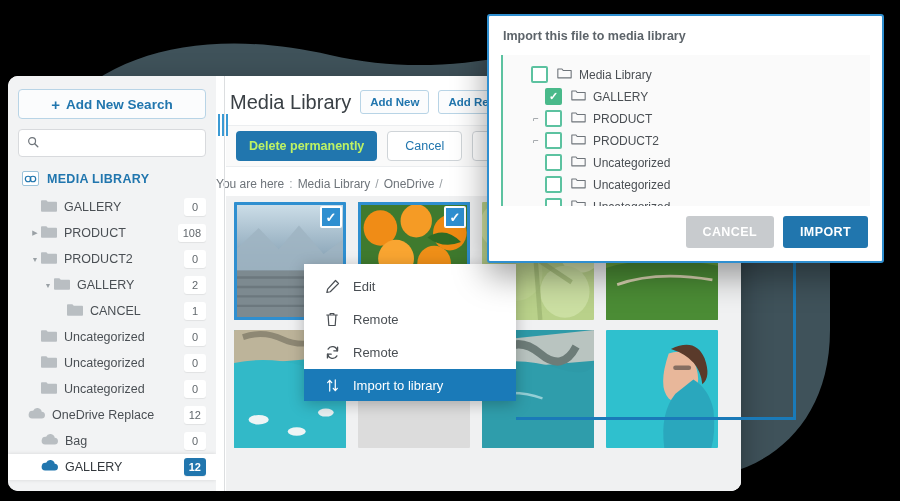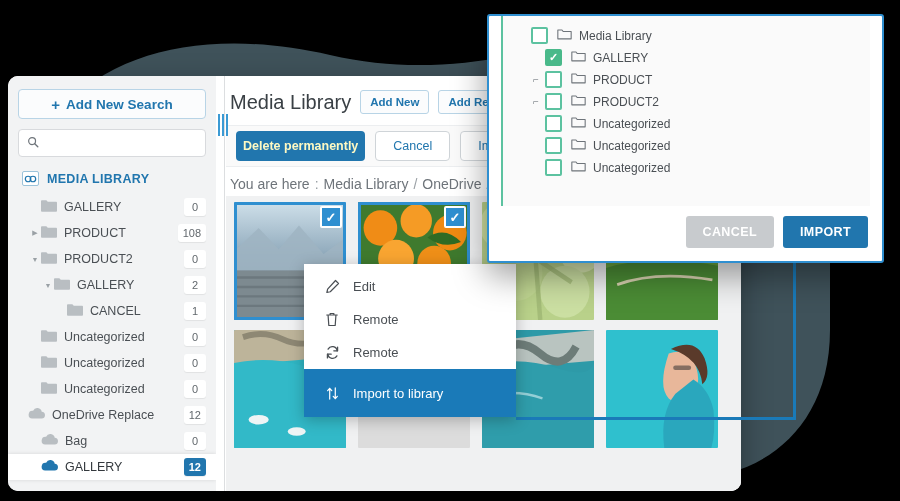--- a/index.html
+++ b/index.html
@@ -90,29 +90,29 @@
     border:1px solid #b8d4e6; border-radius:3px; background:#fbfcfd;
     color:#2176ae; font-size:11.5px; font-weight:bold;
     padding:5px 9px; white-space:nowrap; cursor:pointer;
   }
   .toolbar {
     margin:11px 0 0 10px; background:#fafafa; border:1px solid #eceef0;
     border-left:0; height:42px; display:flex; align-items:center;
     gap:10px; padding:0 10px;
   }
   .btn-primary {
-    background:#2176ae; color:#fef9c3; border-radius:4px; font-size:12.5px;
-    font-weight:bold; padding:8px 7px; cursor:pointer; white-space:nowrap;
+    background:#2176ae; color:#bef264; border-radius:4px; font-size:12.5px;
+    font-weight:bold; padding:8px 13px; cursor:pointer; white-space:nowrap;
   }
   .btn-ghost {
     background:#fff; border:1px solid #cfd4d8; border-radius:4px;
     color:#2176ae; font-size:12.5px; padding:7px 17px; cursor:pointer;
   }
   .crumb {
-    margin-left:14px; margin-top:6px; font-size:14px; color:#6e747a;
+    margin-top:6px; font-size:12px; color:#6e747a;
     height:22px; display:flex; align-items:center; gap:5px; white-space:nowrap;
   }
   .crumb .sep { color:#9aa0a5; }
 
   
   .grid {
     position:absolute; left:10px; top:120px; right:0; bottom:0;
     background:#f0f1f2; padding:8px 0 0 2px;
   }
   .thumb { position:absolute; border-radius:1px; overflow:hidden; }
@@ -127,21 +127,21 @@
 
   
   .ctxmenu {
     position:absolute; left:304px; top:264px; width:212px; background:#fff;
     z-index:20; box-shadow:0 3px 14px rgba(0,0,0,.25); padding:6px 0 0 0;
   }
   .ctxitem {
     display:flex; align-items:center; gap:13px; height:33px;
     padding:0 0 0 20px; font-size:13px; color:#4a4f54; cursor:pointer;
   }
-  .ctxitem.hl { background:#1a7ab8; color:#fff; height:48px; }
+  .ctxitem.hl { background:#1a7ab8; color:#fff; height:32px; }
   .ctxitem .ci { width:16px; display:flex; justify-content:center; flex:0 0 16px; }
 
   
   .conn { position:absolute; background:#1a7ab8; z-index:19; }
 
   
   .modal {
     position:absolute; left:487px; top:14px; width:397px; height:249px;
     background:#fff; border:2px solid #2f8fd0; border-radius:3px;
     z-index:30; box-shadow:0 12px 34px rgba(0,0,0,.4);
@@ -465,20 +465,21 @@
         <span class="ci">
           <svg width="13" height="15" viewBox="0 0 14 16">
             <path d="M4 14V2.4M4 2.4 1.8 5M4 2.4 6.2 5M10 2v11.6M10 13.6 7.8 11M10 13.6 12.2 11" fill="none" stroke="currentColor" stroke-width="1.3" stroke-linecap="round" stroke-linejoin="round"></path>
           </svg>
         </span>
         <span>Import to library</span>
       </div>
     </div>
 
   <div class="modal">
+    <div class="modal-title">Import this file to media library</div>
     <div class="modal-body" id="modaltree">
         <div class="mrow" style="padding-left: 10px;">
           <span class="mcaret"></span>
           <span class="mcb"></span>
           <span class="mfi"><svg width="15" height="12" viewBox="0 0 18 14">
               <path d="M1 2.2h5L7.4 4H17v8.8H1Z" fill="none" stroke="#6e747a" stroke-width="1.3" stroke-linejoin="round"></path>
             </svg></span>
           <span>Media Library</span>
         </div>
         <div class="mrow" style="padding-left: 24px;">

